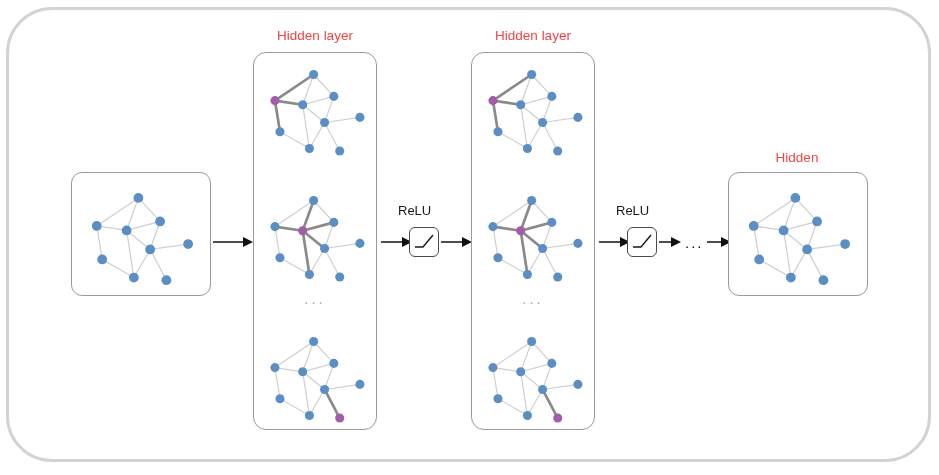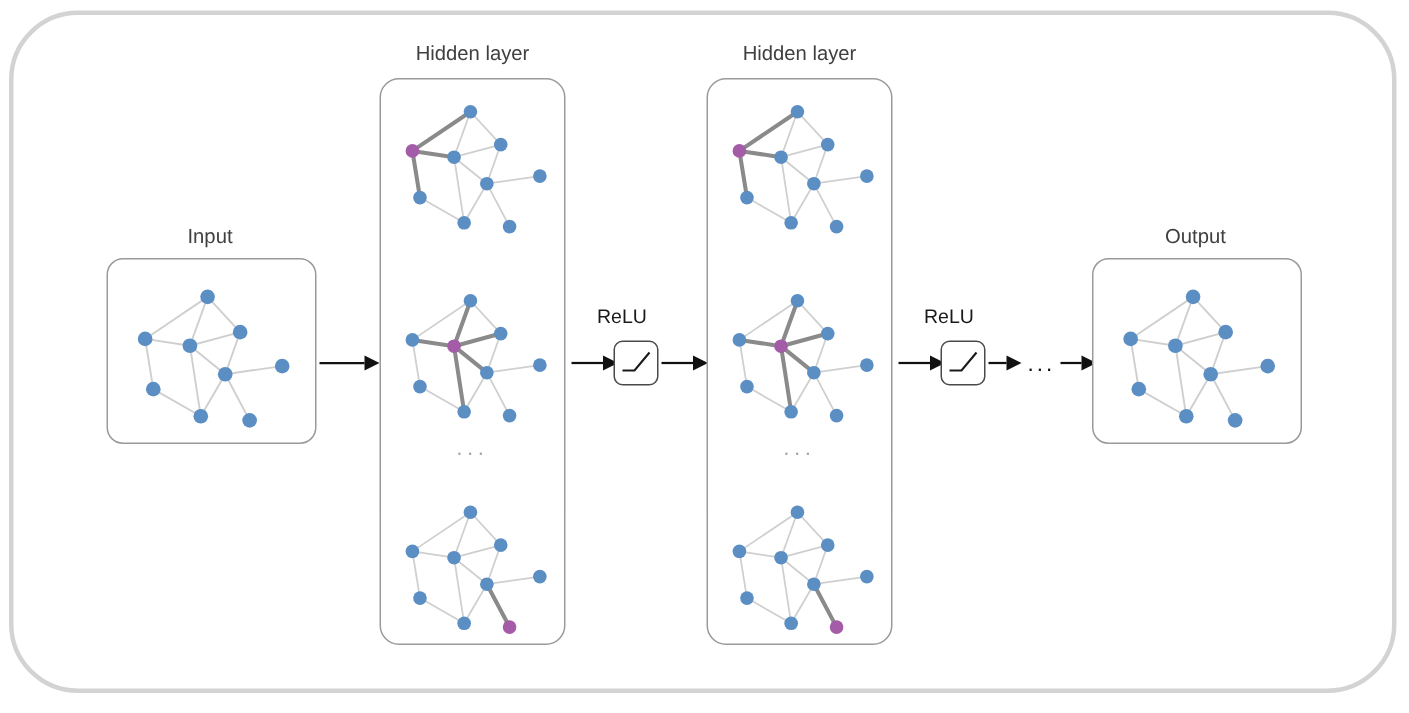--- a/index.html
+++ b/index.html
@@ -14,21 +14,21 @@
   .panel{
     position:absolute;border:1.4px solid #9a9a9a;border-radius:11px;
     background:#fff;box-sizing:border-box;
   }
   .layer-box{
     position:absolute;border:1.4px solid #9a9a9a;border-radius:13px;
     background:#fff;box-sizing:border-box;
   }
 
   .cap{
-    position:absolute;text-align:center;color:#404040;
+    position:absolute;text-align:center;color:#ef4444;
     font-size:13.5px;line-height:16px;white-space:nowrap;
   }
 
   .graph{position:absolute;}
   .graph svg{display:block;overflow:visible;}
 
   .dots{
     position:absolute;text-align:center;color:#a8a8a8;
     font-size:15px;letter-spacing:3px;line-height:15px;white-space:nowrap;
   }
@@ -48,21 +48,20 @@
     line-height:15px;white-space:nowrap;
   }
 </style>
 </head>
 <body>
 
 <div id="stage">
 
   <div class="outer-frame"></div>
 
-  <div class="cap" style="left:70px;top:150px;width:140px;">Input</div>
   <div class="panel" style="left:71px;top:172px;width:140px;height:124px;"></div>
   <div class="graph" style="left:76px;top:178px;width:130px;height:112px;">
     <svg width="132" height="114" viewBox="0 0 132 126">
         <line x1="62" y1="22" x2="16" y2="53" stroke="#cfcfcf" stroke-width="1.4" stroke-linecap="round"></line>
         <line x1="62" y1="22" x2="86" y2="48" stroke="#cfcfcf" stroke-width="1.4" stroke-linecap="round"></line>
         <line x1="62" y1="22" x2="49" y2="58" stroke="#cfcfcf" stroke-width="1.4" stroke-linecap="round"></line>
         <line x1="86" y1="48" x2="49" y2="58" stroke="#cfcfcf" stroke-width="1.4" stroke-linecap="round"></line>
         <line x1="86" y1="48" x2="75" y2="79" stroke="#cfcfcf" stroke-width="1.4" stroke-linecap="round"></line>
         <line x1="16" y1="53" x2="49" y2="58" stroke="#cfcfcf" stroke-width="1.4" stroke-linecap="round"></line>
         <line x1="16" y1="53" x2="22" y2="90" stroke="#cfcfcf" stroke-width="1.4" stroke-linecap="round"></line>
@@ -295,21 +294,21 @@
     </svg>
   </div>
   <div class="mid-dots" style="left:685px;top:235px;">...</div>
   <div class="arrow" style="left:707px;top:234px;">
     <svg width="24" height="16" viewBox="0 0 24 16">
       <line x1="0" y1="8" x2="14" y2="8" stroke="#111" stroke-width="1.5"></line>
       <polygon points="14,3 24,8 14,13" fill="#111"></polygon>
     </svg>
   </div>
 
-  <div class="cap" style="left:727px;top:150px;width:140px;">Output</div>
+  <div class="cap" style="left:727px;top:150px;width:140px;">Hidden</div>
   <div class="panel" style="left:728px;top:172px;width:140px;height:124px;"></div>
   <div class="graph" style="left:733px;top:178px;width:130px;height:112px;">
     <svg width="132" height="114" viewBox="0 0 132 126">
         <line x1="62" y1="22" x2="16" y2="53" stroke="#cfcfcf" stroke-width="1.4" stroke-linecap="round"></line>
         <line x1="62" y1="22" x2="86" y2="48" stroke="#cfcfcf" stroke-width="1.4" stroke-linecap="round"></line>
         <line x1="62" y1="22" x2="49" y2="58" stroke="#cfcfcf" stroke-width="1.4" stroke-linecap="round"></line>
         <line x1="86" y1="48" x2="49" y2="58" stroke="#cfcfcf" stroke-width="1.4" stroke-linecap="round"></line>
         <line x1="86" y1="48" x2="75" y2="79" stroke="#cfcfcf" stroke-width="1.4" stroke-linecap="round"></line>
         <line x1="16" y1="53" x2="49" y2="58" stroke="#cfcfcf" stroke-width="1.4" stroke-linecap="round"></line>
         <line x1="16" y1="53" x2="22" y2="90" stroke="#cfcfcf" stroke-width="1.4" stroke-linecap="round"></line>

